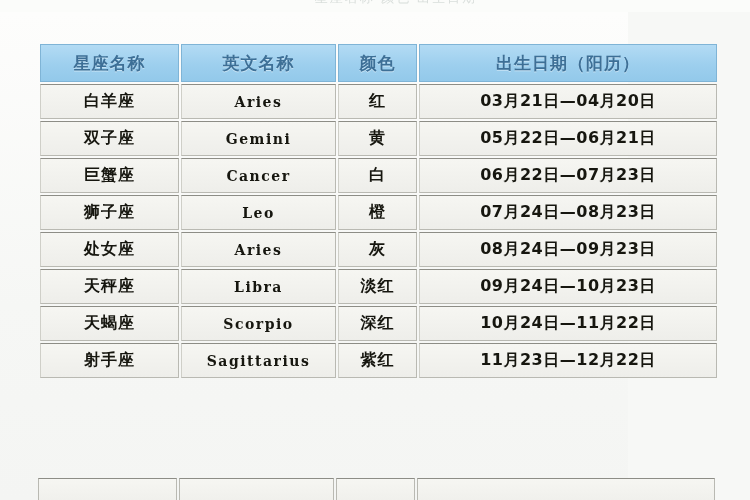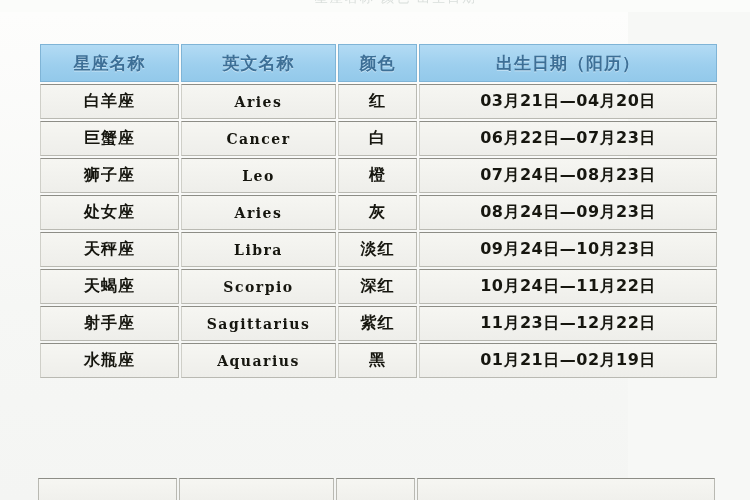--- a/index.html
+++ b/index.html
@@ -168,20 +168,26 @@
         </tr>
       </thead>
       <tbody id="zodiac-tbody">
           <tr>
             <td class="dcell cn">白羊座</td>
             <td class="dcell eng">Aries</td>
             <td class="dcell color-cn">红</td>
             <td class="dcell date">03月21日—04月20日</td>
           </tr>
           <tr>
+            <td class="dcell cn">双子座</td>
+            <td class="dcell eng">Gemini</td>
+            <td class="dcell color-cn">黄</td>
+            <td class="dcell date">05月22日—06月21日</td>
+          </tr>
+          <tr>
             <td class="dcell cn">巨蟹座</td>
             <td class="dcell eng">Cancer</td>
             <td class="dcell color-cn">白</td>
             <td class="dcell date">06月22日—07月23日</td>
           </tr>
           <tr>
             <td class="dcell cn">狮子座</td>
             <td class="dcell eng">Leo</td>
             <td class="dcell color-cn">橙</td>
             <td class="dcell date">07月24日—08月23日</td>
@@ -202,26 +208,20 @@
             <td class="dcell cn">天蝎座</td>
             <td class="dcell eng">Scorpio</td>
             <td class="dcell color-cn">深红</td>
             <td class="dcell date">10月24日—11月22日</td>
           </tr>
           <tr>
             <td class="dcell cn">射手座</td>
             <td class="dcell eng">Sagittarius</td>
             <td class="dcell color-cn">紫红</td>
             <td class="dcell date">11月23日—12月22日</td>
-          </tr>
-          <tr>
-            <td class="dcell cn">水瓶座</td>
-            <td class="dcell eng">Aquarius</td>
-            <td class="dcell color-cn">黑</td>
-            <td class="dcell date">01月21日—02月19日</td>
           </tr>
         </tbody>
     </table>
   </div>
 
   <div id="clipped-row-strip">
     <div class="clip-inner">
       <div class="clip-cell cc1"></div>
       <div class="clip-cell cc2"></div>
       <div class="clip-cell cc3"></div>

